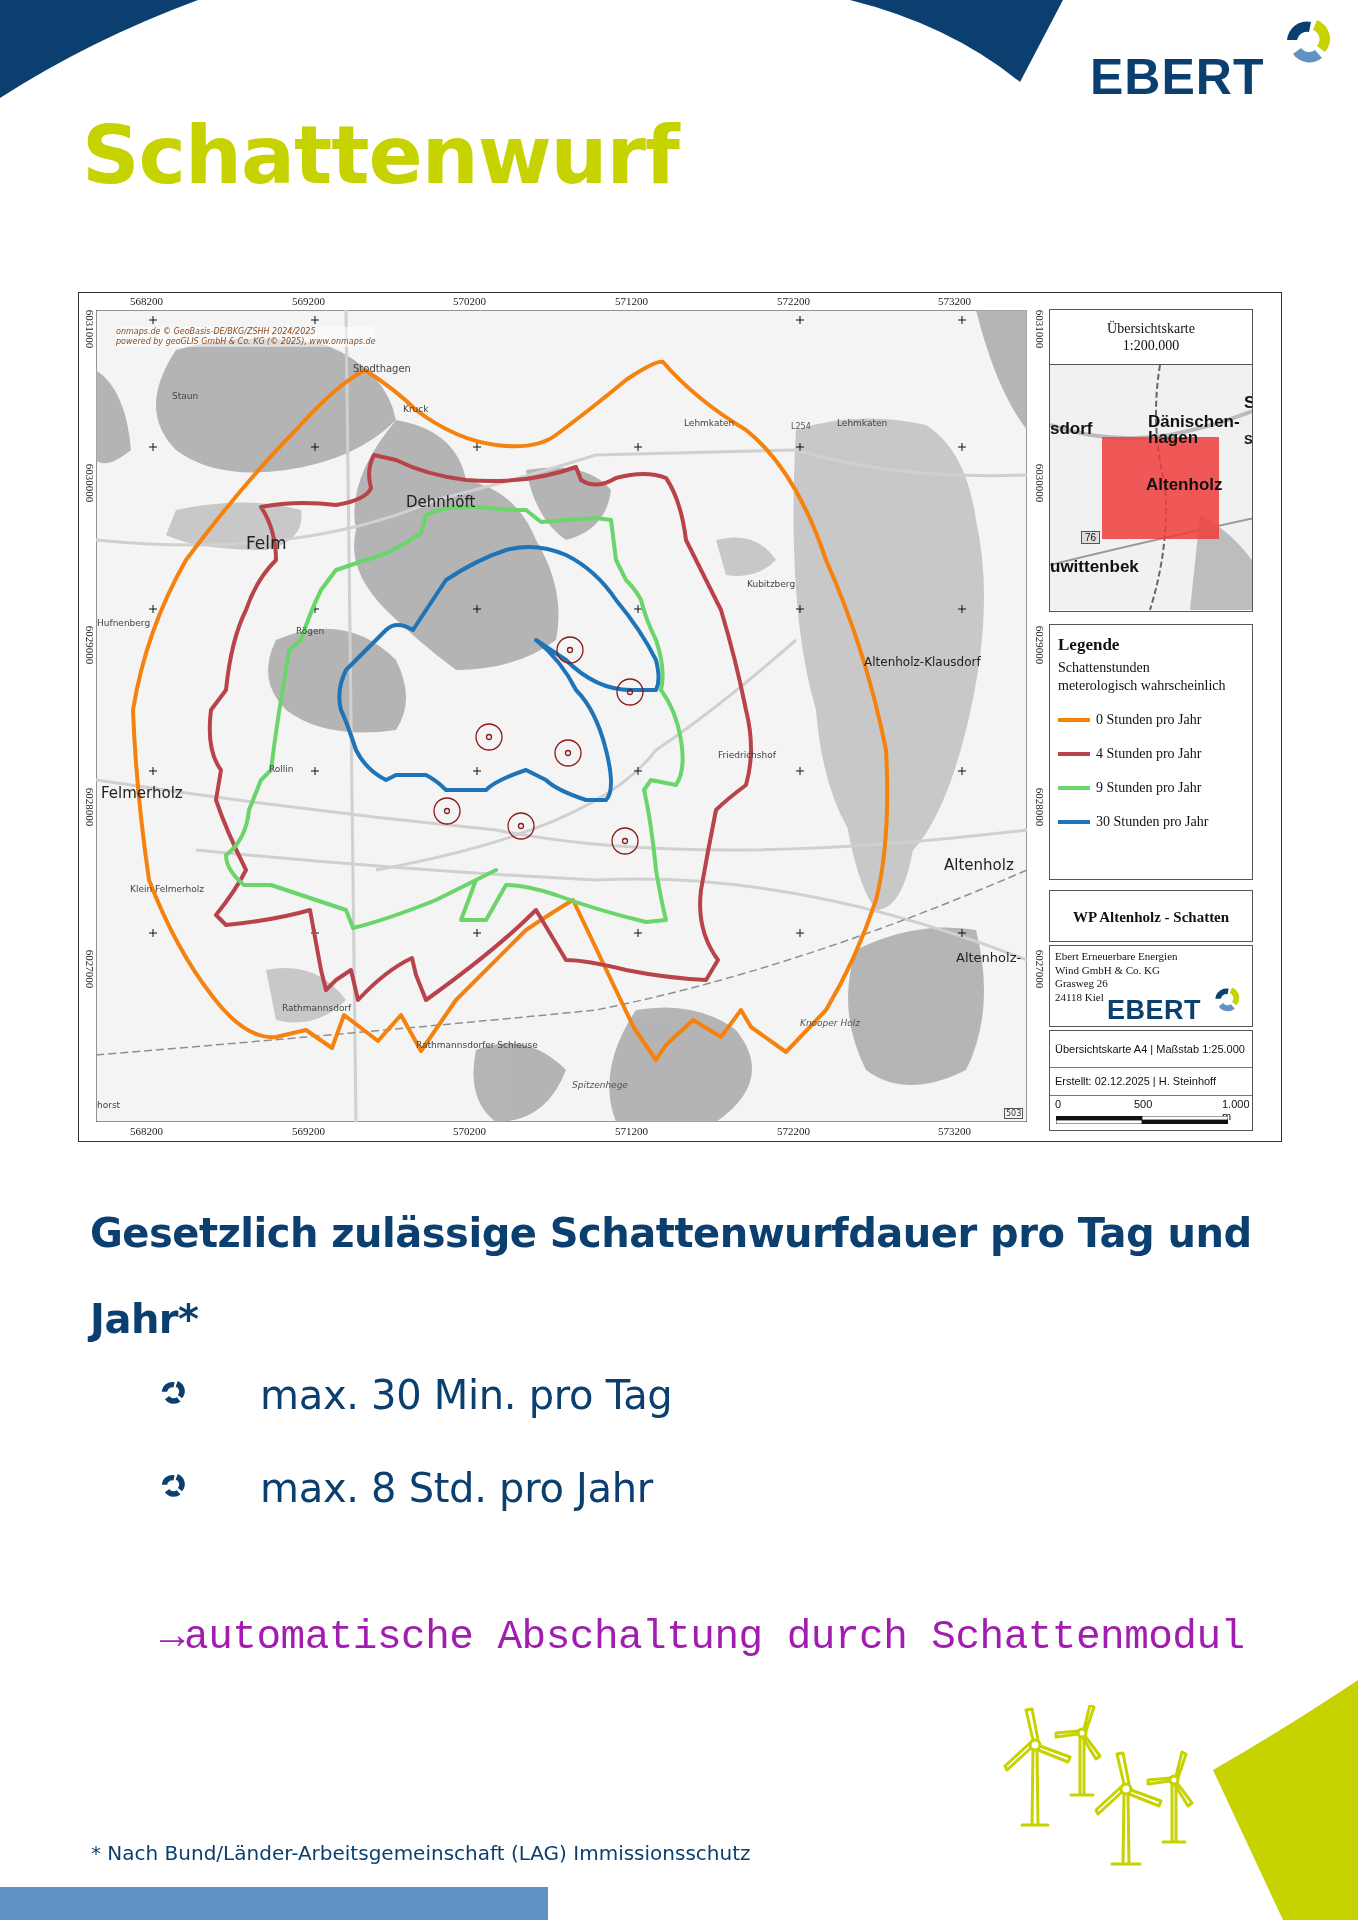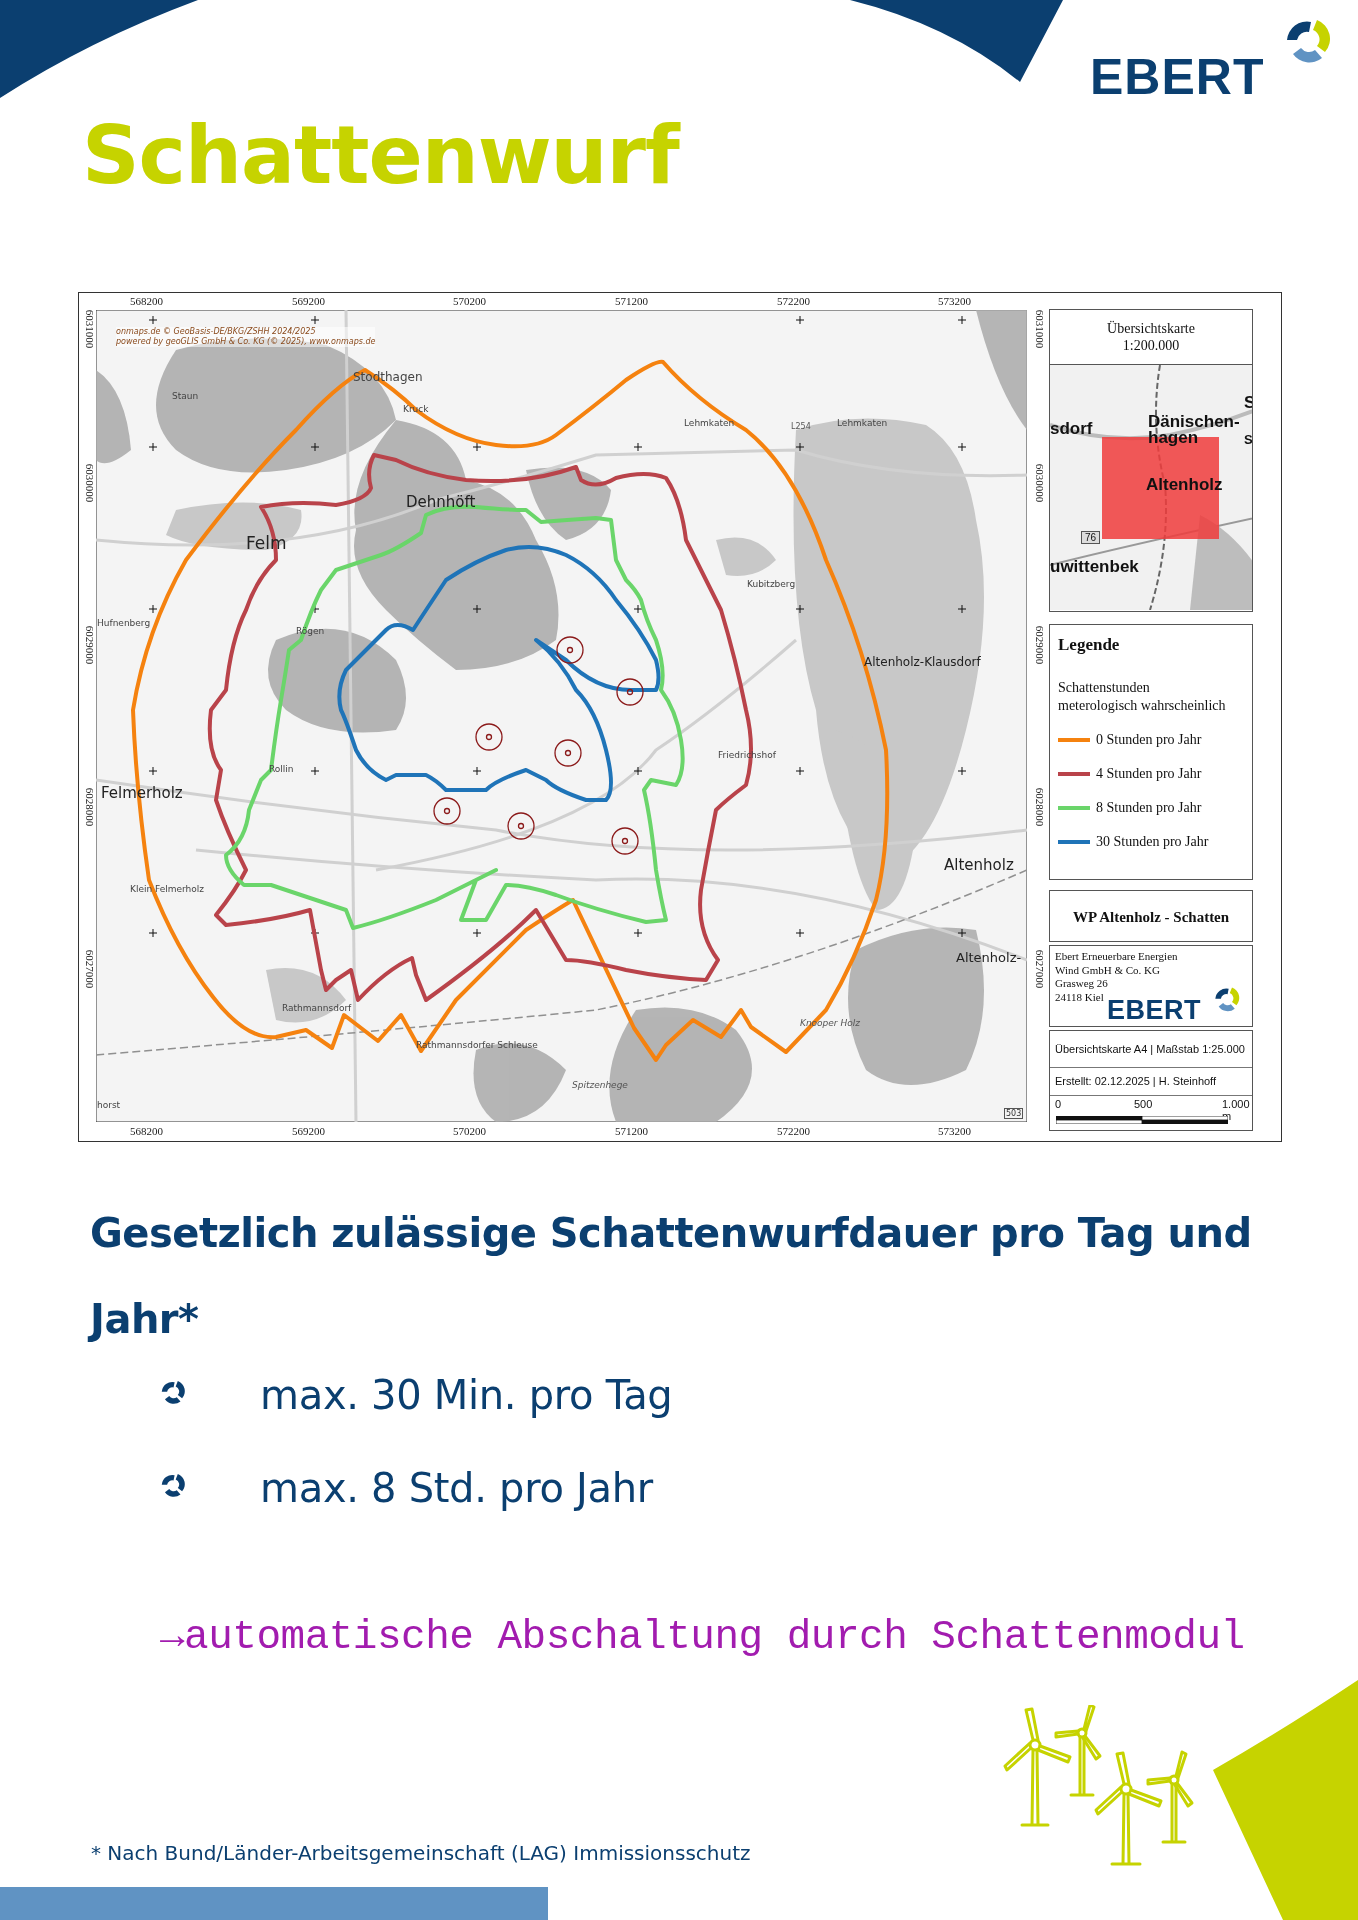--- a/index.html
+++ b/index.html
@@ -35,21 +35,21 @@
   .credit { position: absolute; left: 20px; top: 17px; font-family: "DejaVu Sans", sans-serif; font-style: italic;
     font-size: 8px; color: #8a4a1c; line-height: 10px; background: rgba(255,255,255,0.55); }
 
   
   .side { position: absolute; left: 970px; top: 16px; width: 204px; }
   .box { border: 1px solid #555; background: #fff; position: relative; box-sizing: border-box; }
   .overview-head { height: 56px; text-align: center; font-family: "Liberation Serif", serif; font-size: 14px;
     color: #111; padding-top: 10px; box-sizing: border-box; line-height: 17px; }
   .overview-map { height: 247px; border-top: none; overflow: hidden; }
   .legend { margin-top: 12px; height: 256px; padding: 8px 8px; font-family: "Liberation Serif", serif; color: #111; }
-  .legend-title { font-weight: bold; font-size: 17px; margin-bottom: 24px; margin-top: 2px; }
+  .legend-title { font-weight: bold; font-size: 17px; margin-bottom: 4px; margin-top: 2px; }
   .legend-sub { font-size: 14px; line-height: 18px; margin-bottom: 8px; }
   .legend-row { display: flex; align-items: center; height: 34px; font-size: 14px; }
   .legend-swatch { width: 32px; height: 4px; margin-right: 6px; }
   .project { margin-top: 10px; height: 52px; text-align: center; font-family: "Liberation Serif", serif;
     font-weight: bold; font-size: 15px; color: #111; line-height: 52px; }
   .company { margin-top: 3px; height: 82px; padding: 4px 5px; font-family: "Liberation Serif", serif;
     font-size: 11px; line-height: 13.5px; color: #111; }
   .company-logo { position: absolute; right: 10px; bottom: 2px; width: 135px; height: 38px; }
   .company-logo .lt { position: absolute; left: 0; bottom: 0; font-family: "Liberation Sans", sans-serif;
     font-weight: bold; font-size: 27px; color: #0b3f70; line-height: 1; letter-spacing: 0.5px; }
@@ -190,21 +190,21 @@
       <div>onmaps.de © GeoBasis-DE/BKG/ZSHH 2024/2025</div>
       <div>powered by geoGLIS GmbH &amp; Co. KG (© 2025), www.onmaps.de</div>
     </div>
 
     <span class="abs" style="left:150px;top:223px;font-size:17px;color:#222">Felm</span>
     <span class="abs" style="left:310px;top:183px;font-size:15px;color:#222">Dehnhöft</span>
     <span class="abs" style="left:5px;top:474px;font-size:15px;color:#222">Felmerholz</span>
     <span class="abs" style="left:768px;top:345px;font-size:12px;color:#222">Altenholz-Klausdorf</span>
     <span class="abs" style="left:848px;top:546px;font-size:15px;color:#222">Altenholz</span>
     <span class="abs" style="left:860px;top:640px;font-size:13px;color:#222">Altenholz-</span>
-    <span class="abs" style="left:257px;top:60px;font-size:12px;color:#444">Stodthagen</span>
+    <span class="abs" style="left:257px;top:53px;font-size:10px;color:#444">Stodthagen</span>
     <span class="abs" style="left:76px;top:81px;font-size:9px;color:#444">Staun</span>
     <span class="abs" style="left:307px;top:94px;font-size:9px;color:#444">Kruck</span>
     <span class="abs" style="left:588px;top:108px;font-size:9px;color:#444">Lehmkaten</span>
     <span class="abs" style="left:741px;top:108px;font-size:9px;color:#444">Lehmkaten</span>
     <span class="abs" style="left:651px;top:269px;font-size:9px;color:#444">Kubitzberg</span>
     <span class="abs" style="left:1px;top:308px;font-size:9px;color:#444">Hufnenberg</span>
     <span class="abs" style="left:200px;top:316px;font-size:9px;color:#444">Rögen</span>
     <span class="abs" style="left:173px;top:454px;font-size:9px;color:#444">Rollin</span>
     <span class="abs" style="left:622px;top:440px;font-size:9px;color:#444">Friedrichshof</span>
     <span class="abs" style="left:34px;top:574px;font-size:9px;color:#444">Klein Felmerholz</span>
@@ -251,21 +251,21 @@
       <div class="legend-row">
         <span class="legend-swatch" style="background:#f5820f"></span>
         <span>0 Stunden pro Jahr</span>
       </div>
       <div class="legend-row">
         <span class="legend-swatch" style="background:#b9434a"></span>
         <span>4 Stunden pro Jahr</span>
       </div>
       <div class="legend-row">
         <span class="legend-swatch" style="background:#6ad56a"></span>
-        <span>8 Stunden pro Jahr</span>
+        <span>9 Stunden pro Jahr</span>
       </div>
       <div class="legend-row">
         <span class="legend-swatch" style="background:#1f74b8"></span>
         <span>30 Stunden pro Jahr</span>
       </div>
     </div>
 
     <div class="box project">WP Altenholz - Schatten</div>
 
     <div class="box company">

